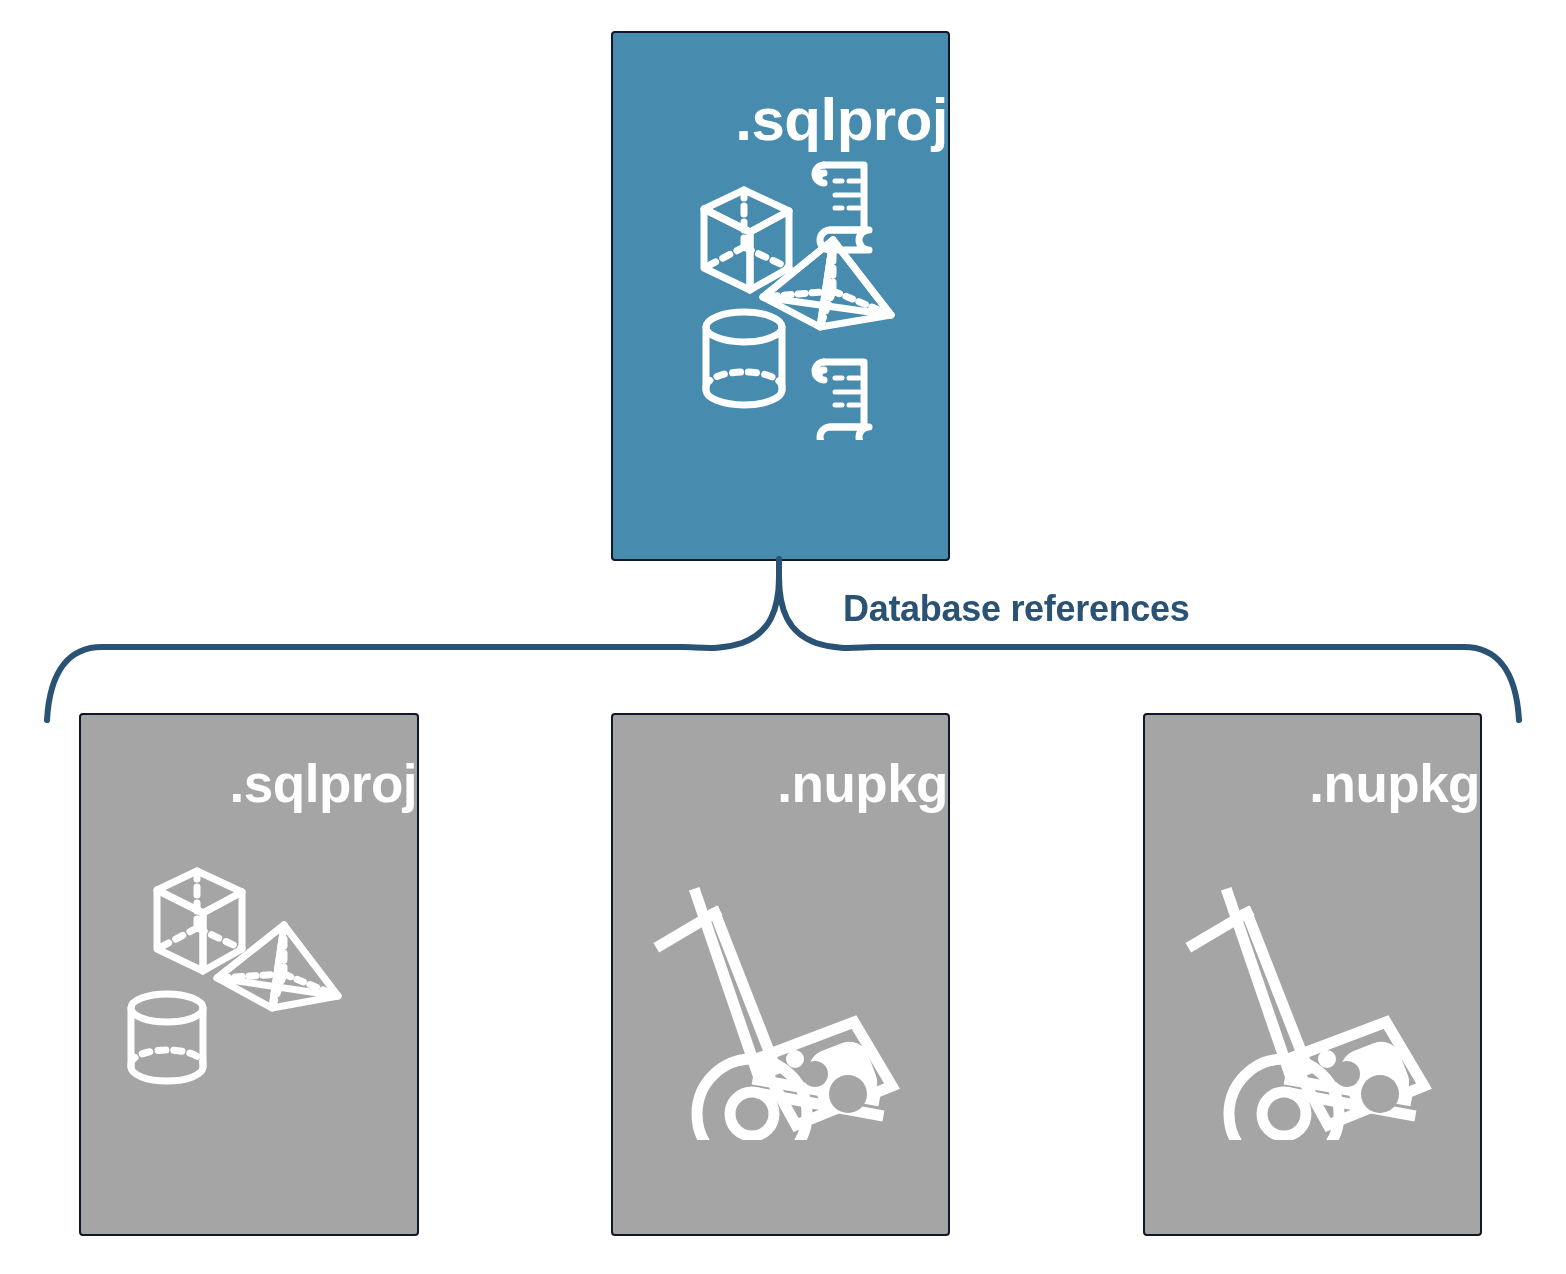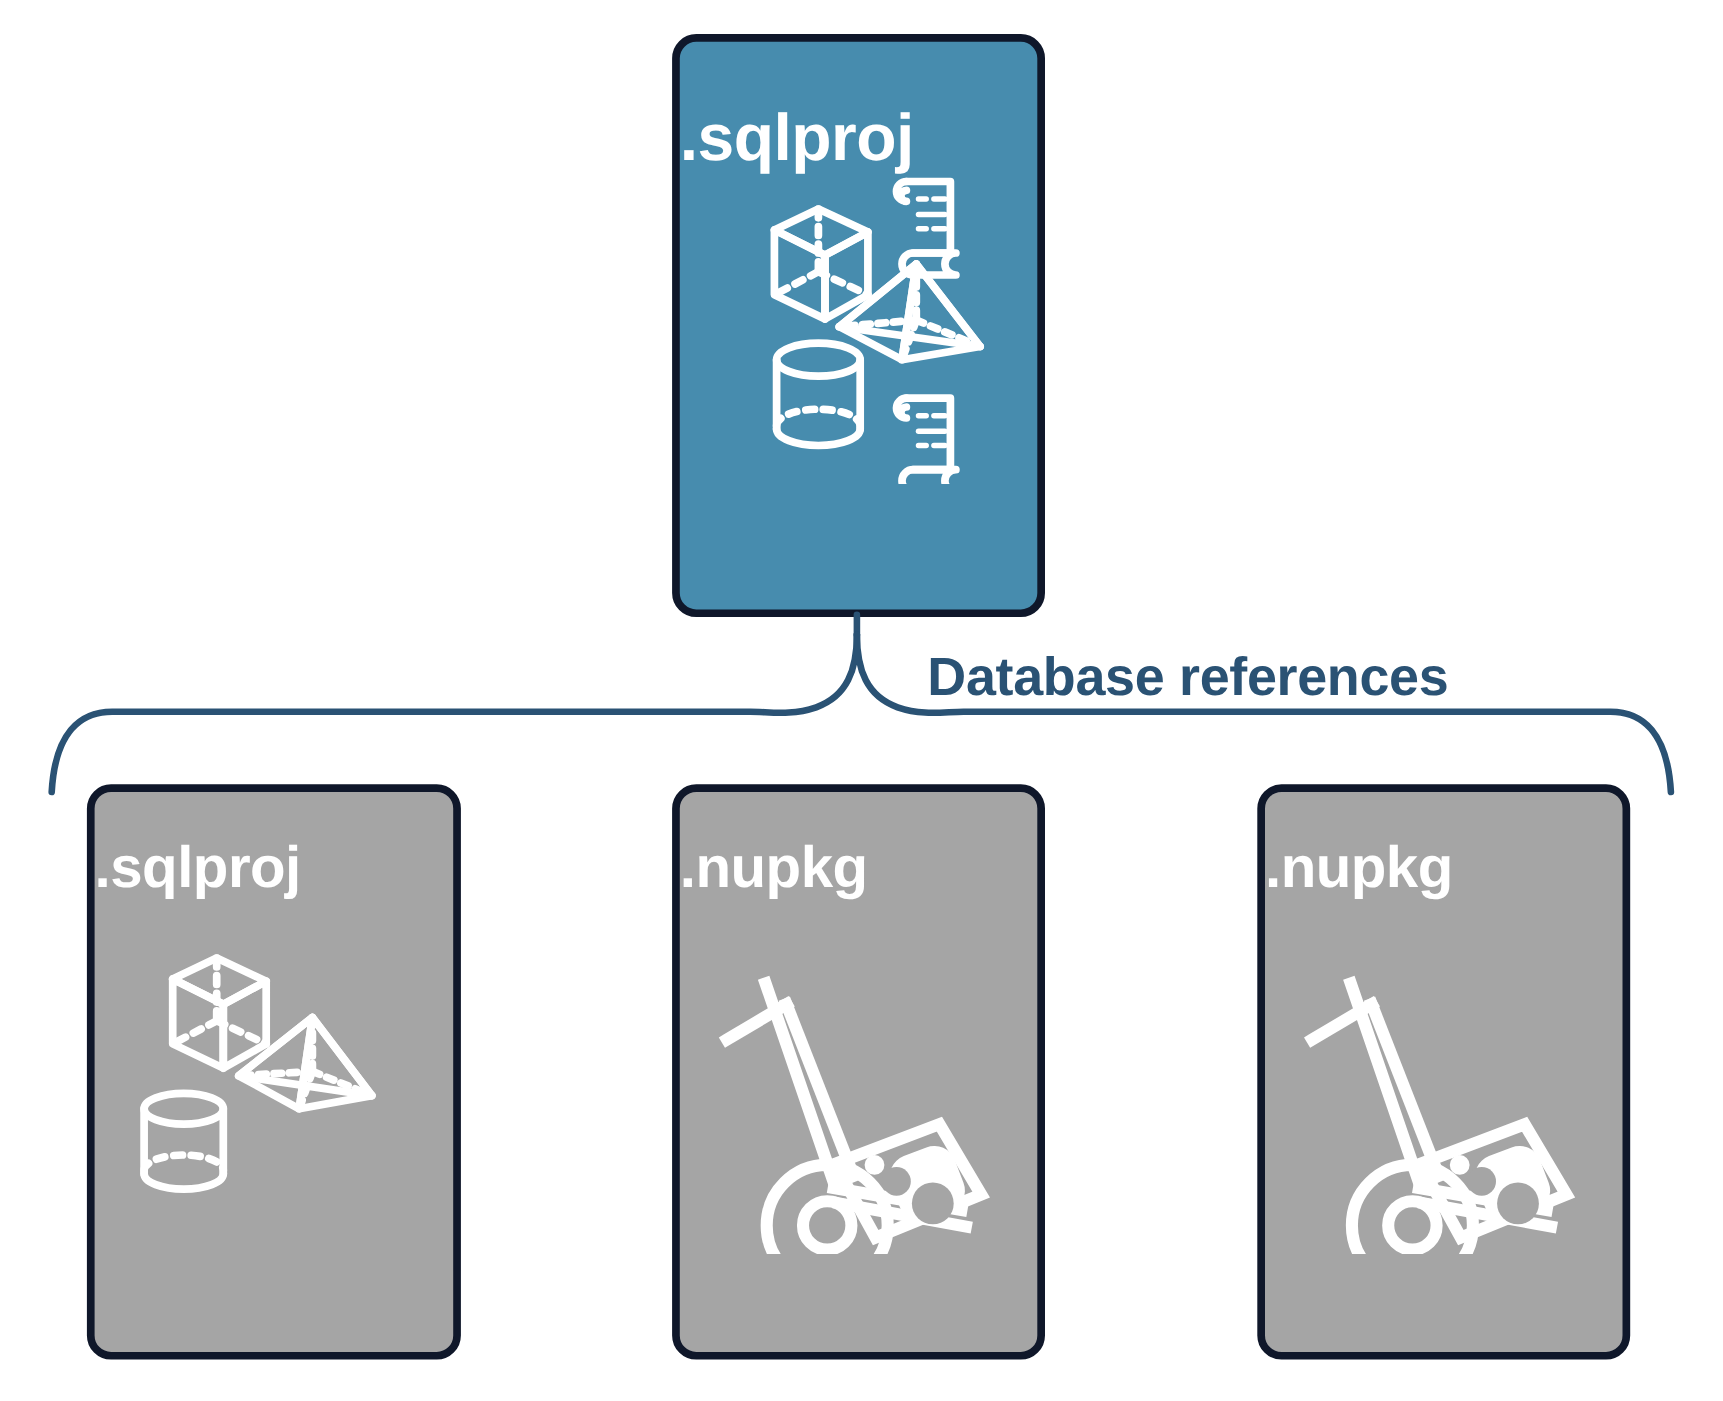--- a/index.html
+++ b/index.html
@@ -10,25 +10,25 @@
   body {
     width: 1566px;
     height: 1274px;
     position: relative;
     overflow: hidden;
     font-family: "Liberation Sans", sans-serif;
   }
   .node {
     position: absolute;
     box-sizing: border-box;
-    border: 7px solid #0f172a;
-    border-radius: 22px;
+    border: 2px solid #0f172a;
+    border-radius: 4px;
     display: flex;
     flex-direction: column;
-    align-items: flex-start;
+    align-items: flex-end;
     overflow: hidden;
   }
   .node-blue { background: #478cae; }
   .node-gray { background: #a5a5a5; }
   .node-title {
     color: #ffffff;
     font-weight: bold;
     letter-spacing: -0.5px;
     text-align: center;
     user-select: none;
@@ -58,21 +58,21 @@
   #ref2-icon   { left: 1162px; top: 850px; width: 300px; height: 290px; }
   #connector {
     position: absolute;
     left: 0px; top: 555px; width: 1566px; height: 190px;
   }
   #edge-label {
     position: absolute;
     left: 843px;
     top: 588px;
     color: #2a5274;
-    font-size: 49px;
+    font-size: 36px;
     font-weight: bold;
     letter-spacing: -0.3px;
     white-space: nowrap;
     user-select: none;
   }
 </style>
 </head>
 <body>
 
 <div class="node node-blue" id="node-root">

